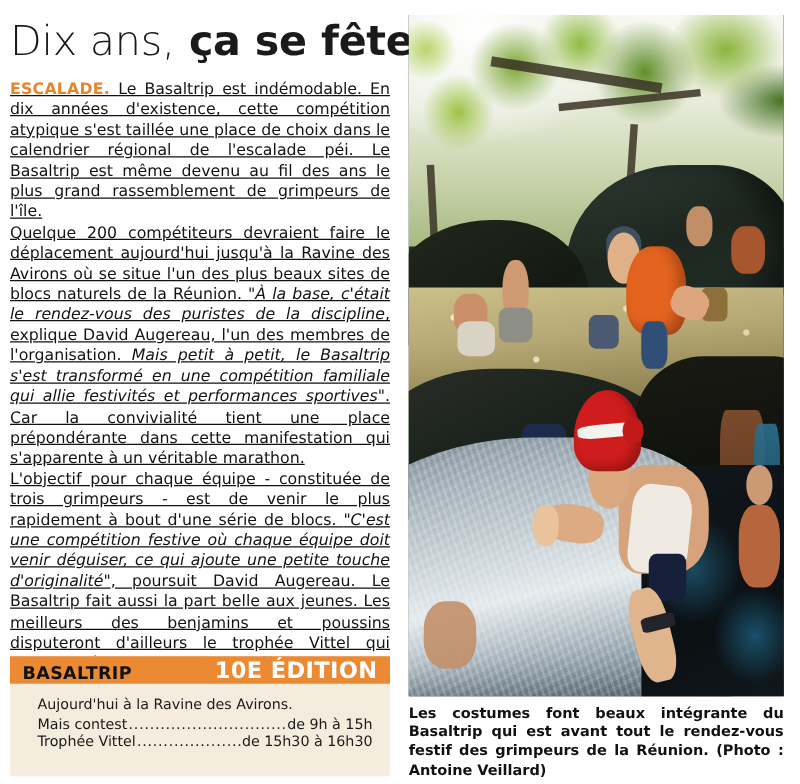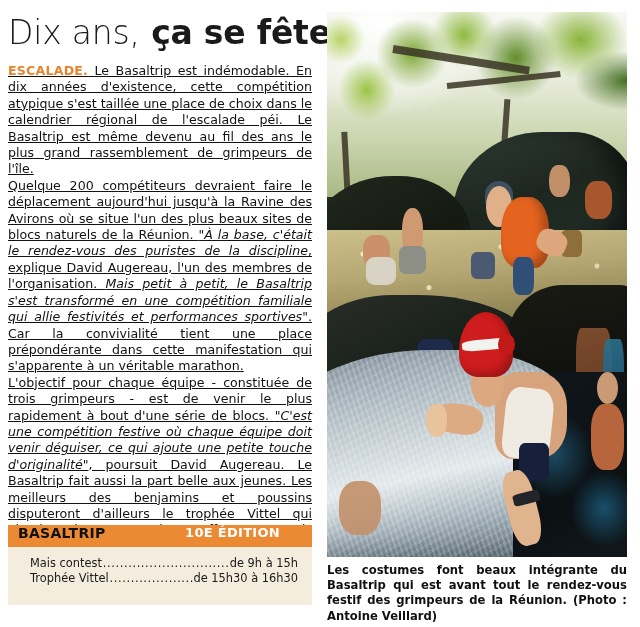--- a/index.html
+++ b/index.html
@@ -71,33 +71,32 @@
     left: 8px;
     top: 525px;
     width: 304px;
     background: #f4ecdd;
     border: 0;
   }
   .info-box-header {
     background: #ec8a33;
     height: 22px;
     display: flex;
-    align-items: flex-start;
+    align-items: flex-end;
     padding: 0 10px;
   }
   .info-box-title {
     font-size: 14px;
     font-weight: 700;
     color: #111111;
     letter-spacing: 0.3px;
   }
   .info-box-edition {
     margin-left: auto;
-    margin-right: 22px;
-    font-size: 13px;
+    font-size: 18px;
     font-weight: 700;
     color: #ffffff;
     letter-spacing: 0.3px;
   }
   .info-box-body {
     padding: 9px 14px 20px 22px;
     font-size: 11.4px;
     line-height: 14.6px;
     color: #1a1a1a;
   }
@@ -401,20 +400,21 @@
 
   </div>
 </div>
 
 <div class="info-box">
   <div class="info-box-header">
     <span class="info-box-title">BASALTRIP</span>
     <span class="info-box-edition">10E ÉDITION</span>
   </div>
   <div class="info-box-body">
+    <div class="info-note">Aujourd'hui à la Ravine des Avirons.</div>
 
     <div class="info-line">
       <span class="lbl">Mais contest</span>
       <span class="dots">....................................................................</span>
       <span class="val">de 9h à 15h</span>
     </div>
 
     <div class="info-line">
       <span class="lbl">Trophée Vittel </span>
       <span class="dots">....................................................................</span>

